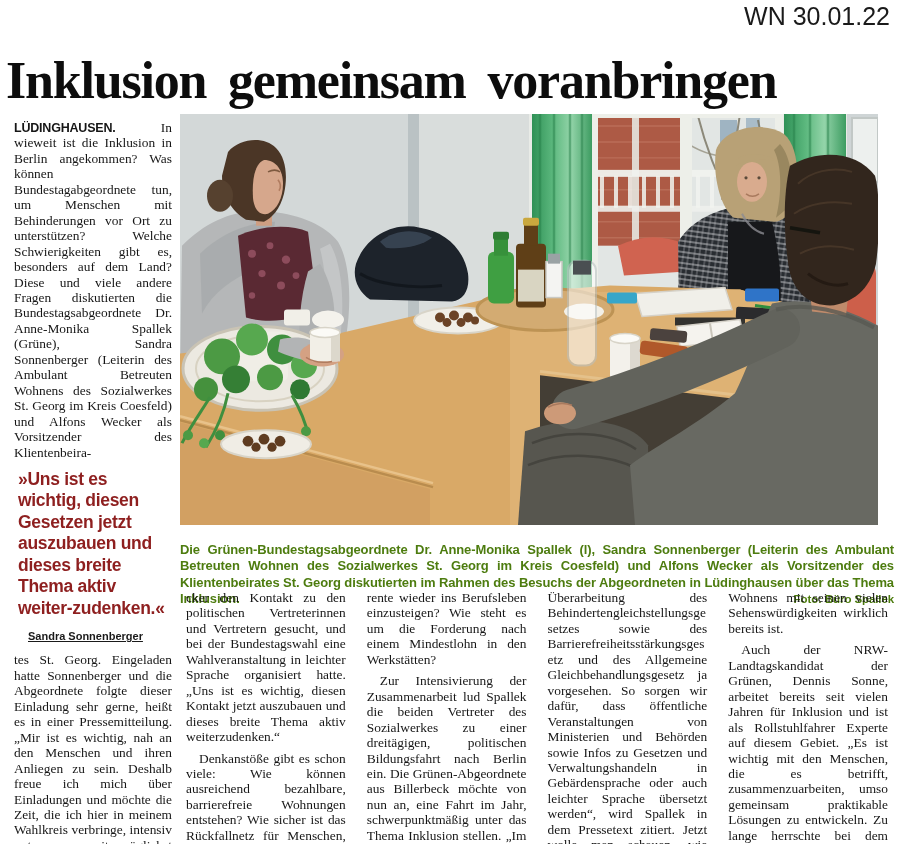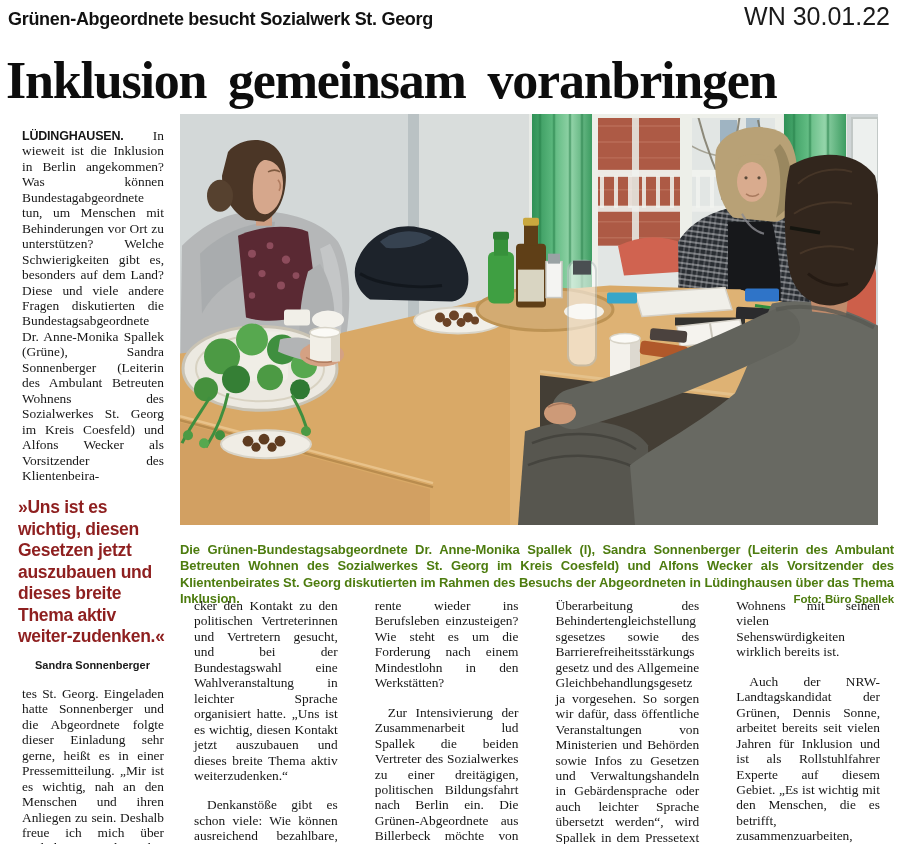--- a/index.html
+++ b/index.html
@@ -9,45 +9,44 @@
   .kicker{position:absolute;left:8px;top:8px;font:bold 18px/22px "Liberation Sans",sans-serif;
           letter-spacing:-0.3px;color:#121212;}
   .date{position:absolute;right:10px;top:1px;font:400 25px/30px "Liberation Sans",sans-serif;color:#1a1a1a;}
   .headline{position:absolute;left:6px;top:17px;width:892px;
             font:bold 52px/58px "Liberation Serif",serif;letter-spacing:-1.2px;word-spacing:10px;
             white-space:nowrap;color:#0d0d0d;}
   
   .leftcol{position:absolute;left:8px;top:114px;width:170px;}
   .body-text{font-size:13.4px;line-height:15.45px;text-align:justify;
              hyphens:auto;-webkit-hyphens:auto;overflow-wrap:anywhere;}
-  .leftcol p,.col p{margin:14px;}
+  .leftcol p,.col p{margin:6px;}
   .dateline{font:bold 12.5px "Liberation Sans",sans-serif;letter-spacing:-0.2px;}
   .quote{margin:9px 0 0 10px;width:152px;font:bold 17.5px/21.5px "Liberation Sans",sans-serif;
          letter-spacing:-0.3px;color:#8e1f1f;text-align:left;}
-  .quote-attr{margin:11px 0 9px 27px;font:bold 11px/13px "Liberation Sans",sans-serif;color:#1a1a1a;}
+  .quote-attr{margin:11px 0 9px 20px;font:bold 11px/13px "Liberation Sans",sans-serif;color:#1a1a1a;text-decoration:underline;}
   .cont p + p{text-indent:13px;}
   
   .photo{position:absolute;left:180px;top:114px;width:698px;height:411px;background:#cfd5d6;overflow:hidden;}
   .photo svg{display:block;width:698px;height:411px;}
   
   .caption{position:absolute;left:180px;top:529px;width:714px;
            font:bold 13px/16.4px "Liberation Sans",sans-serif;letter-spacing:-0.1px;
            text-align:justify;color:#4d7c0f;}
   .credit{float:right;font:bold 11.5px/16.4px "Liberation Sans",sans-serif;}
   
   .cols{position:absolute;left:180px;top:584px;width:714px;display:flex;gap:9px;}
   .col{flex:1;min-width:0;}
   .col p + p{text-indent:13px;}
 </style>
 </head>
 <body>
 
 <div class="page">
 
-  <div class="kicker">Grünen-Abgeordnete besucht Sozialwerk St. Georg</div>
   <div class="date">WN 30.01.22</div>
   <h1 class="headline">Inklusion gemeinsam voranbringen</h1>
 
   <div class="leftcol">
     <p class="body-text"><b class="dateline">LÜDINGHAUSEN.</b> <span>In wieweit ist die Inklusion in Berlin angekommen? Was können Bundestagabgeordnete tun, um Menschen mit Behinderungen vor Ort zu unterstützen? Welche Schwierigkeiten gibt es, besonders auf dem Land? Diese und viele andere Fragen diskutierten die Bundestagsabgeordnete Dr. Anne-Monika Spallek (Grüne), Sandra Sonnenberger (Leiterin des Ambulant Betreuten Wohnens des Sozialwerkes St. Georg im Kreis Coesfeld) und Alfons Wecker als Vorsitzender des Klientenbeira-</span></p>
     <div class="quote">»Uns ist es wichtig, diesen Gesetzen jetzt auszubauen und dieses breite Thema aktiv weiter-zudenken.«</div>
     <div class="quote-attr">Sandra Sonnenberger</div>
     <div class="cont">
       <p class="body-text">tes St. Georg. Eingeladen hatte Sonnenberger und die Abgeordnete folgte dieser Einladung sehr gerne, heißt es in einer Pressemitteilung. „Mir ist es wichtig, nah an den Menschen und ihren Anliegen zu sein. Deshalb freue ich mich über Einladungen und möchte die Zeit, die ich hier in meinem Wahlkreis verbringe, intensiv nutzen, um mit möglichst vielen Verbänden, Vereinen, Institutionen und Unternehmen ins Gespräch zu kommen“, so Spallek.</p>
       <p class="body-text">„Wir freuen uns sehr über den Austausch“, so Sonnenberger, die schon im Wahlkampf gemeinsam mit We-</p>

